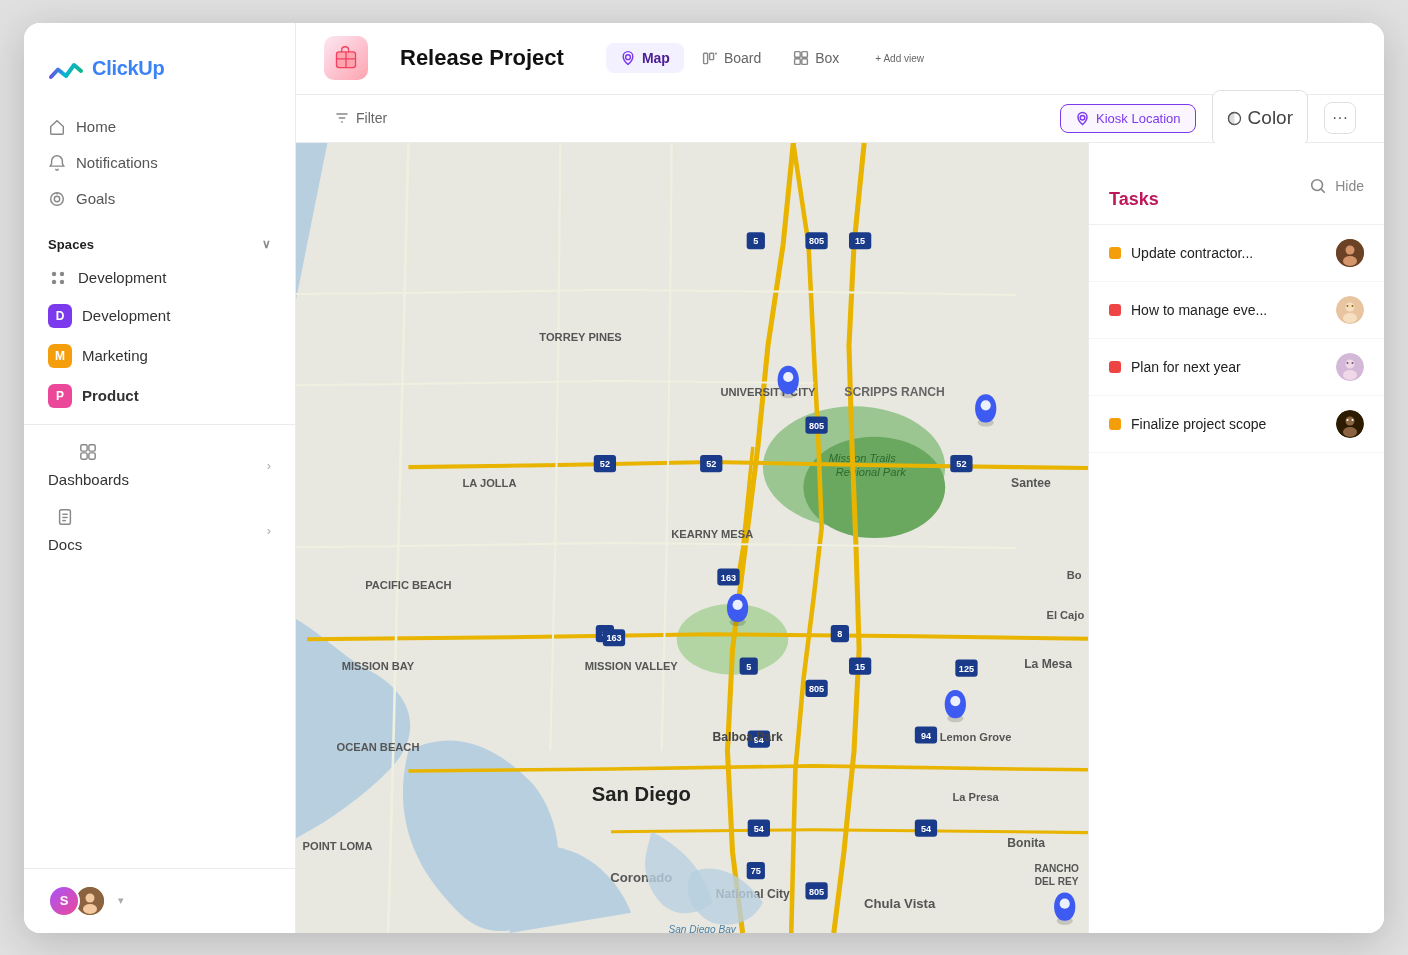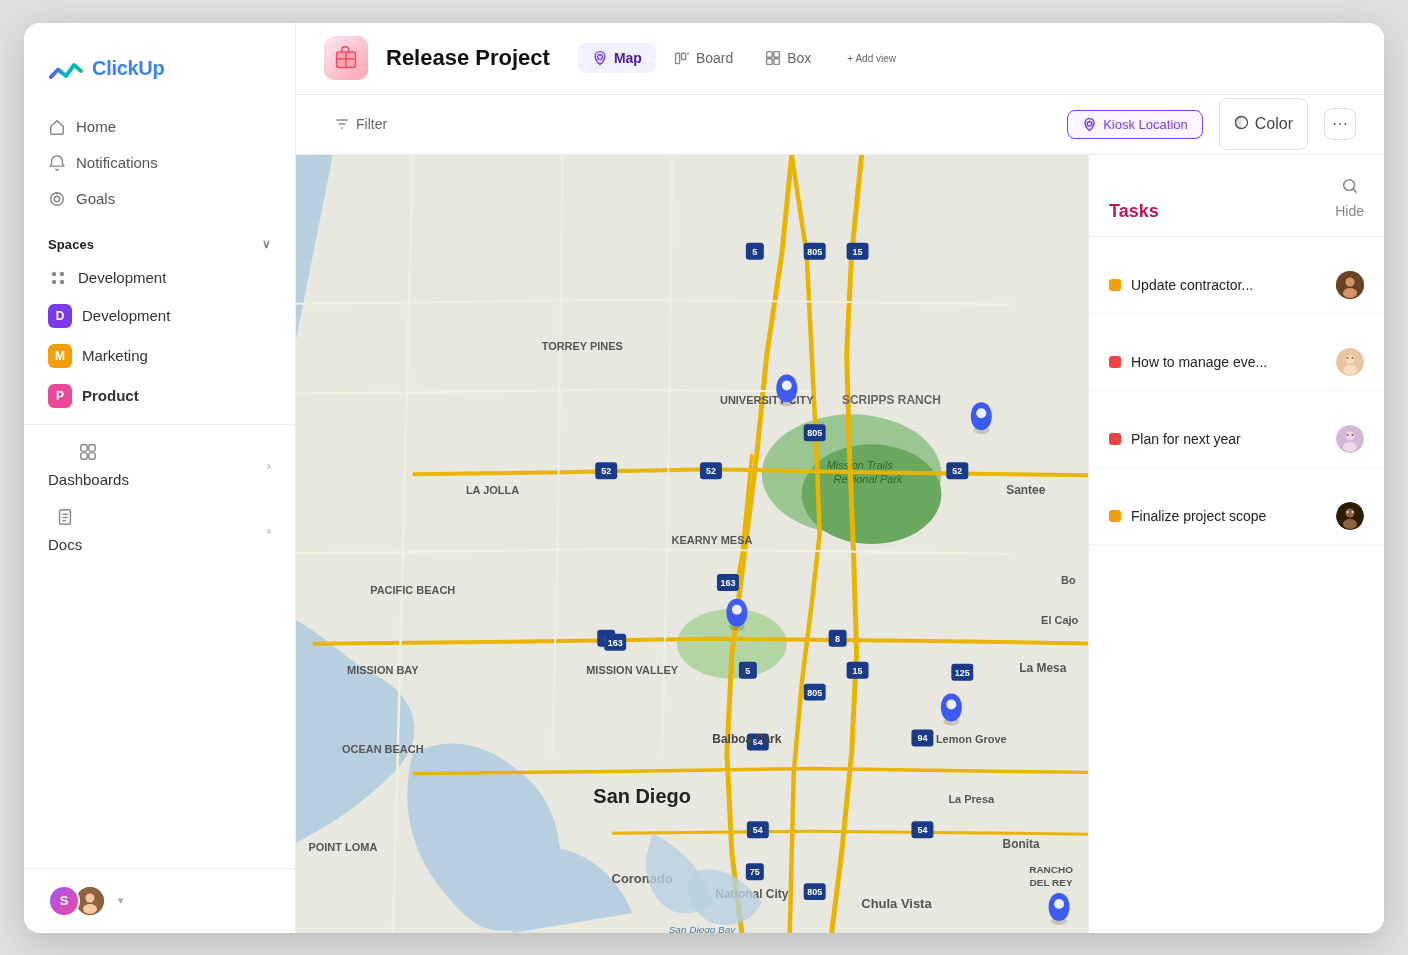--- a/index.html
+++ b/index.html
@@ -166,21 +166,21 @@
       overflow: hidden;
     }
 
     
     .header {
       background: #fff;
       border-bottom: 1px solid #ebebeb;
       padding: 0 28px;
       display: flex;
       align-items: center;
-      gap: 4px;
+      gap: 18px;
       height: 72px;
       flex-shrink: 0;
     }
     .project-icon {
       width: 44px;
       height: 44px;
       border-radius: 10px;
       background: linear-gradient(135deg, #fce7f3, #fda4af);
       display: flex;
       align-items: center;
@@ -228,21 +228,21 @@
     }
 
     
     .toolbar {
       background: #fff;
       border-bottom: 1px solid #ebebeb;
       padding: 0 28px;
       display: flex;
       align-items: center;
       justify-content: space-between;
-      height: 60px;
+      height: 48px;
       flex-shrink: 0;
     }
     .filter-btn {
       display: flex;
       align-items: center;
       gap: 6px;
       font-size: 14px;
       color: #666;
       cursor: pointer;
       padding: 5px 10px;
@@ -261,25 +261,26 @@
       border: 1.5px solid #7c3aed;
       border-radius: 8px;
       font-size: 13px;
       font-weight: 500;
       color: #7c3aed;
       cursor: pointer;
       background: #faf5ff;
     }
     .color-btn {
       display: flex;
+      align-items: center;
       gap: 6px;
       padding: 16px 14px;
       border: 1.5px solid #e0e0e0;
       border-radius: 8px;
-      font-size: 16px;
+      font-size: 19px;
       color: #444;
       cursor: pointer;
       background: #fff;
     }
     .more-btn {
       display: flex;
       align-items: center;
       justify-content: center;
       width: 32px;
       height: 32px;
@@ -323,42 +324,40 @@
     .tasks-title {
       font-size: 18px;
       font-weight: 700;
       color: #be185d;
       margin-top: 26px;
     }
     .tasks-header-right {
       display: flex;
       align-items: center;
       gap: 8px;
-      flex-direction: column;
     }
     .search-icon-btn {
       cursor: pointer;
       color: #888;
       font-size: 16px;
       display: flex;
       align-items: center;
     }
     .hide-btn {
       font-size: 14px;
       color: #888;
       cursor: pointer;
     }
     .task-item {
       display: flex;
       align-items: center;
       gap: 10px;
       padding: 14px 20px;
       border-bottom: 1px solid #f5f5f5;
       cursor: pointer;
-      margin-top: 20px;
     }
     .task-dot {
       width: 12px;
       height: 12px;
       border-radius: 3px;
       flex-shrink: 0;
     }
     .task-dot.orange { background: #f59e0b; }
     .task-dot.red { background: #ef4444; }
     .task-text {

